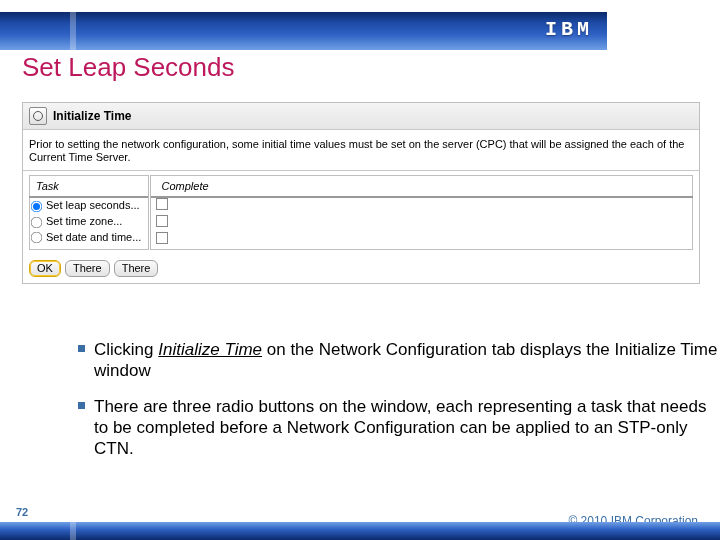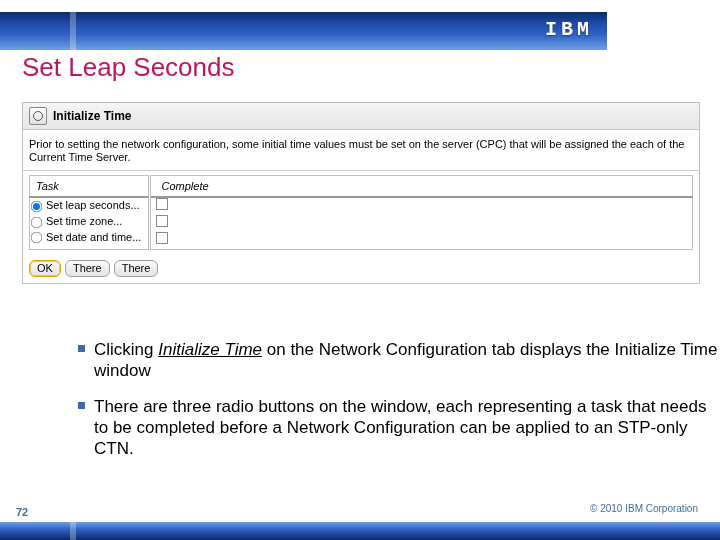--- a/index.html
+++ b/index.html
@@ -224,22 +224,22 @@
     position: absolute;
     left: 16px;
     bottom: 22px;
     font-size: 11px;
     color: #3a6ea5;
     font-weight: bold;
   }
   .copy {
     position: absolute;
     right: 22px;
-    bottom: 26px;
-    font-size: 10px;
+    bottom: 12px;
+    font-size: 12px;
     color: #3a6ea5;
   }
 </style>
 </head>
 <body>
 
 <div class="slide">
 
   <div class="topbar">
     <div class="notch"></div>

